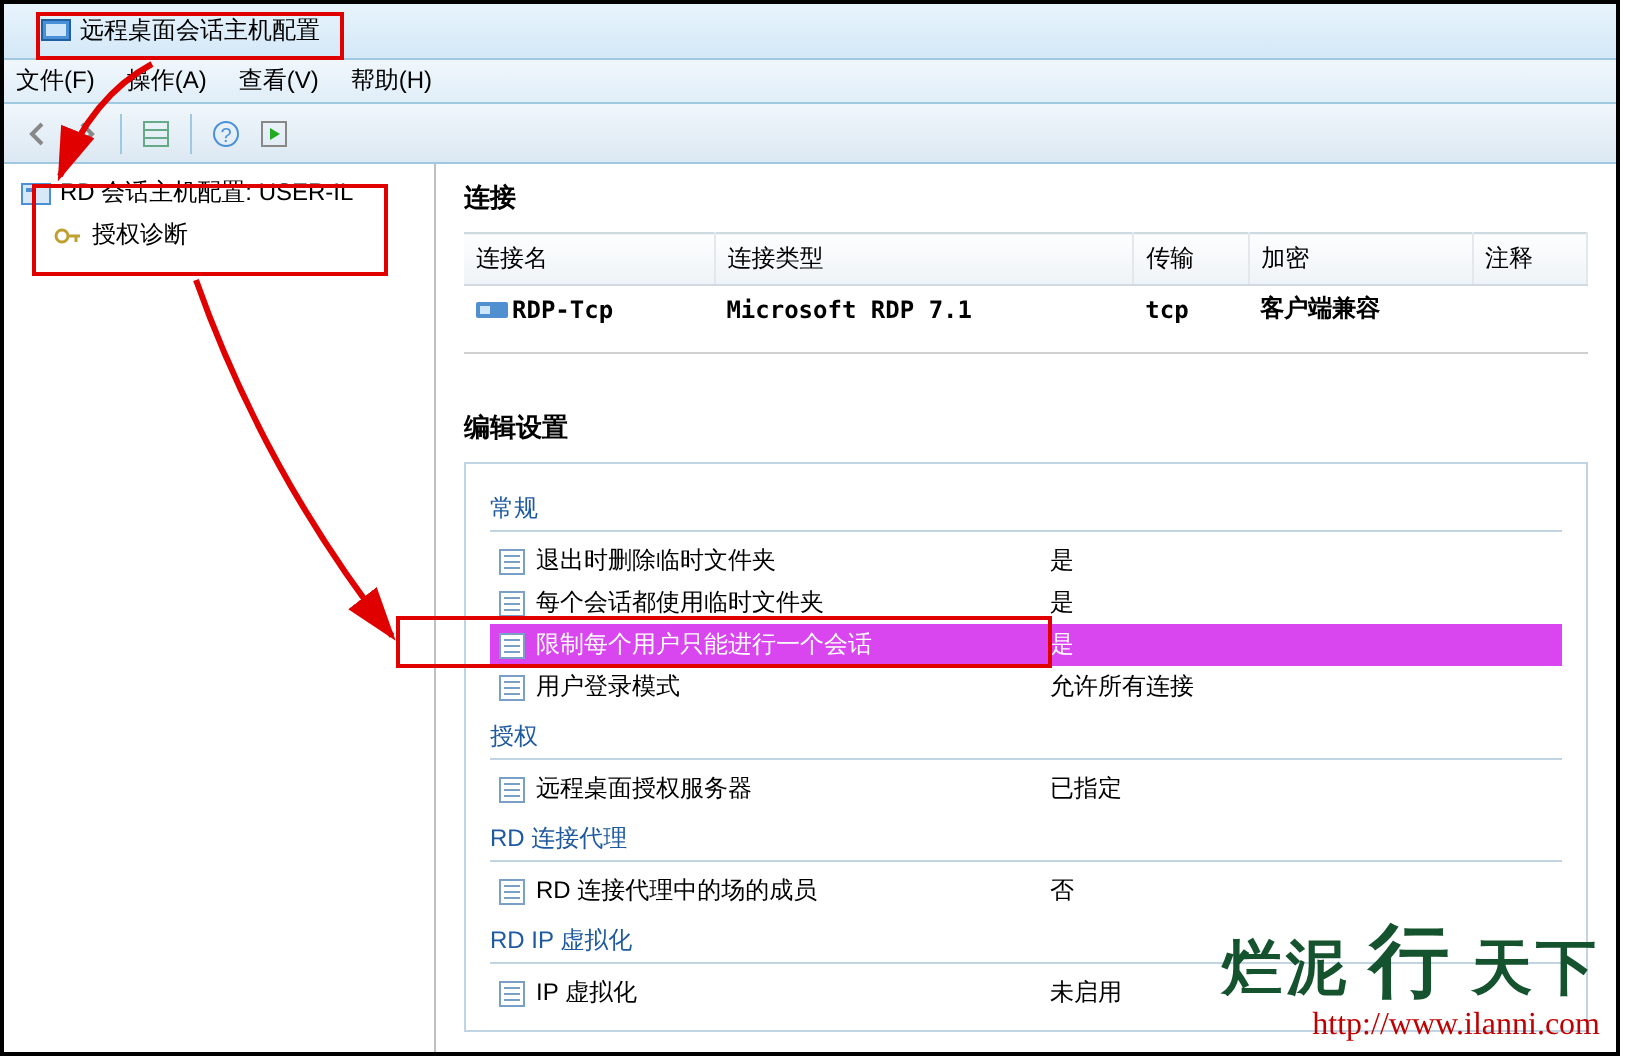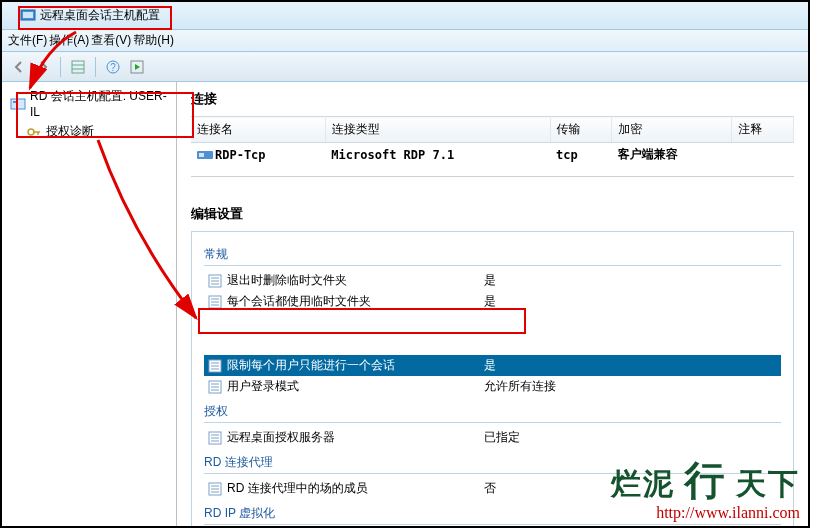--- a/index.html
+++ b/index.html
@@ -1,42 +1,42 @@
 <!DOCTYPE html>
 <html><head>
 <meta charset="utf-8">
 <style>
 * { box-sizing: border-box; margin: 0; padding: 0; }
 body { font-family: "Microsoft YaHei", SimSun, Arial, sans-serif; font-size: 12px; background: #fff; width: 814px; height: 532px; position: relative; overflow: hidden; }
 .frame { border: 2px solid #000; width: 810px; height: 528px; position: relative; background: #fff; }
 .titlebar { background: linear-gradient(#e8f4fc, #d4e8f7); height: 28px; display: flex; align-items: center; padding-left: 18px; border-bottom: 1px solid #a0c8e0; }
 .titlebar .icon { width: 16px; height: 16px; margin-right: 4px; }
-.menubar { background: linear-gradient(#f0f7fc, #e0eef8); height: 22px; display: flex; align-items: center; padding-left: 6px; border-bottom: 1px solid #a0c8e0; gap: 2px; }
+.menubar { background: linear-gradient(#f0f7fc, #e0eef8); height: 22px; display: flex; align-items: center; padding-left: 6px; border-bottom: 1px solid #a0c8e0; gap: 16px; }
 .menubar span { cursor: default; }
 .toolbar { background: linear-gradient(#f0f7fc, #dce8f2); height: 30px; display: flex; align-items: center; padding-left: 6px; border-bottom: 1px solid #a0c8e0; gap: 2px; }
 .tb-btn { width: 22px; height: 22px; border: 1px solid transparent; display: flex; align-items: center; justify-content: center; }
 .tb-sep { width: 1px; height: 20px; background: #a0c8e0; margin: 0 4px; }
 .content { display: flex; height: calc(100% - 80px); }
-.tree { width: 175px; border-right: 1px solid #c0c0c0; padding: 4px; background: #fff; }
+.tree { width: 216px; border-right: 1px solid #c0c0c0; padding: 4px; background: #fff; }
 .tree-item { display: flex; align-items: center; padding: 2px 0 2px 4px; gap: 4px; }
 .tree-item.sub { padding-left: 20px; }
 .tree-icon { width: 16px; height: 16px; flex-shrink: 0; }
 .main { flex: 1; padding: 8px 14px; overflow: hidden; background: #fff; }
 .section-title { font-weight: bold; font-size: 13px; margin-bottom: 8px; color: #000; }
 .conn-table { width: 100%; border-collapse: collapse; margin-bottom: 10px; }
 .conn-table th { text-align: left; font-weight: normal; padding: 4px 6px; background: linear-gradient(#fdfefe, #eef3f7); border-top: 1px solid #d0d8e0; border-bottom: 1px solid #d0d8e0; border-right: 1px solid #e4e8ec; font-size: 12px; }
 .conn-table td { padding: 3px 6px; font-size: 12px; font-family: SimSun, monospace; vertical-align: middle; font-weight: bold; }
 .conn-icon { width: 16px; height: 12px; display: inline-block; vertical-align: middle; margin-right: 2px; }
 .divider { height: 1px; background: #d0d0d0; margin: 8px 0 28px 0; }
 .settings-box { border: 1px solid #c0d4e4; background: #fff; padding: 8px 12px 8px 12px; }
 .group-hdr { color: #1e5aa0; font-size: 12px; border-bottom: 1px solid #c0d4e4; padding-bottom: 2px; margin: 6px 0 4px 0; }
 .setting-row { display: flex; align-items: center; padding: 2px 0 2px 4px; gap: 6px; }
 .setting-row .lbl { flex: 0 0 270px; display: flex; align-items: center; gap: 5px; }
 .setting-row .val { flex: 1; }
-.setting-row.selected { background: #0369a1; color: #fff; margin-top: 43px; }
+.setting-row.selected { background: #d946ef; color: #fff; }
 .prop-icon { width: 14px; height: 14px; flex-shrink: 0; }
 .red-box { position: absolute; border: 2px solid #e00000; pointer-events: none; z-index: 50; }
 .arrow-svg { position: absolute; pointer-events: none; z-index: 49; }
 .watermark { position: absolute; right: 8px; bottom: 4px; z-index: 60; text-align: right; }
 .watermark .wm1 { font-family: "STXingkai", "KaiTi", cursive; font-size: 30px; color: #14532d; font-weight: bold; letter-spacing: 2px; }
 .watermark .wm1 .big { font-size: 40px; }
 .watermark .wm2 { color: #c00000; font-size: 16px; font-family: Liberation Serif, serif; margin-top: -4px; }
 </style>
 </head>
 <body>

